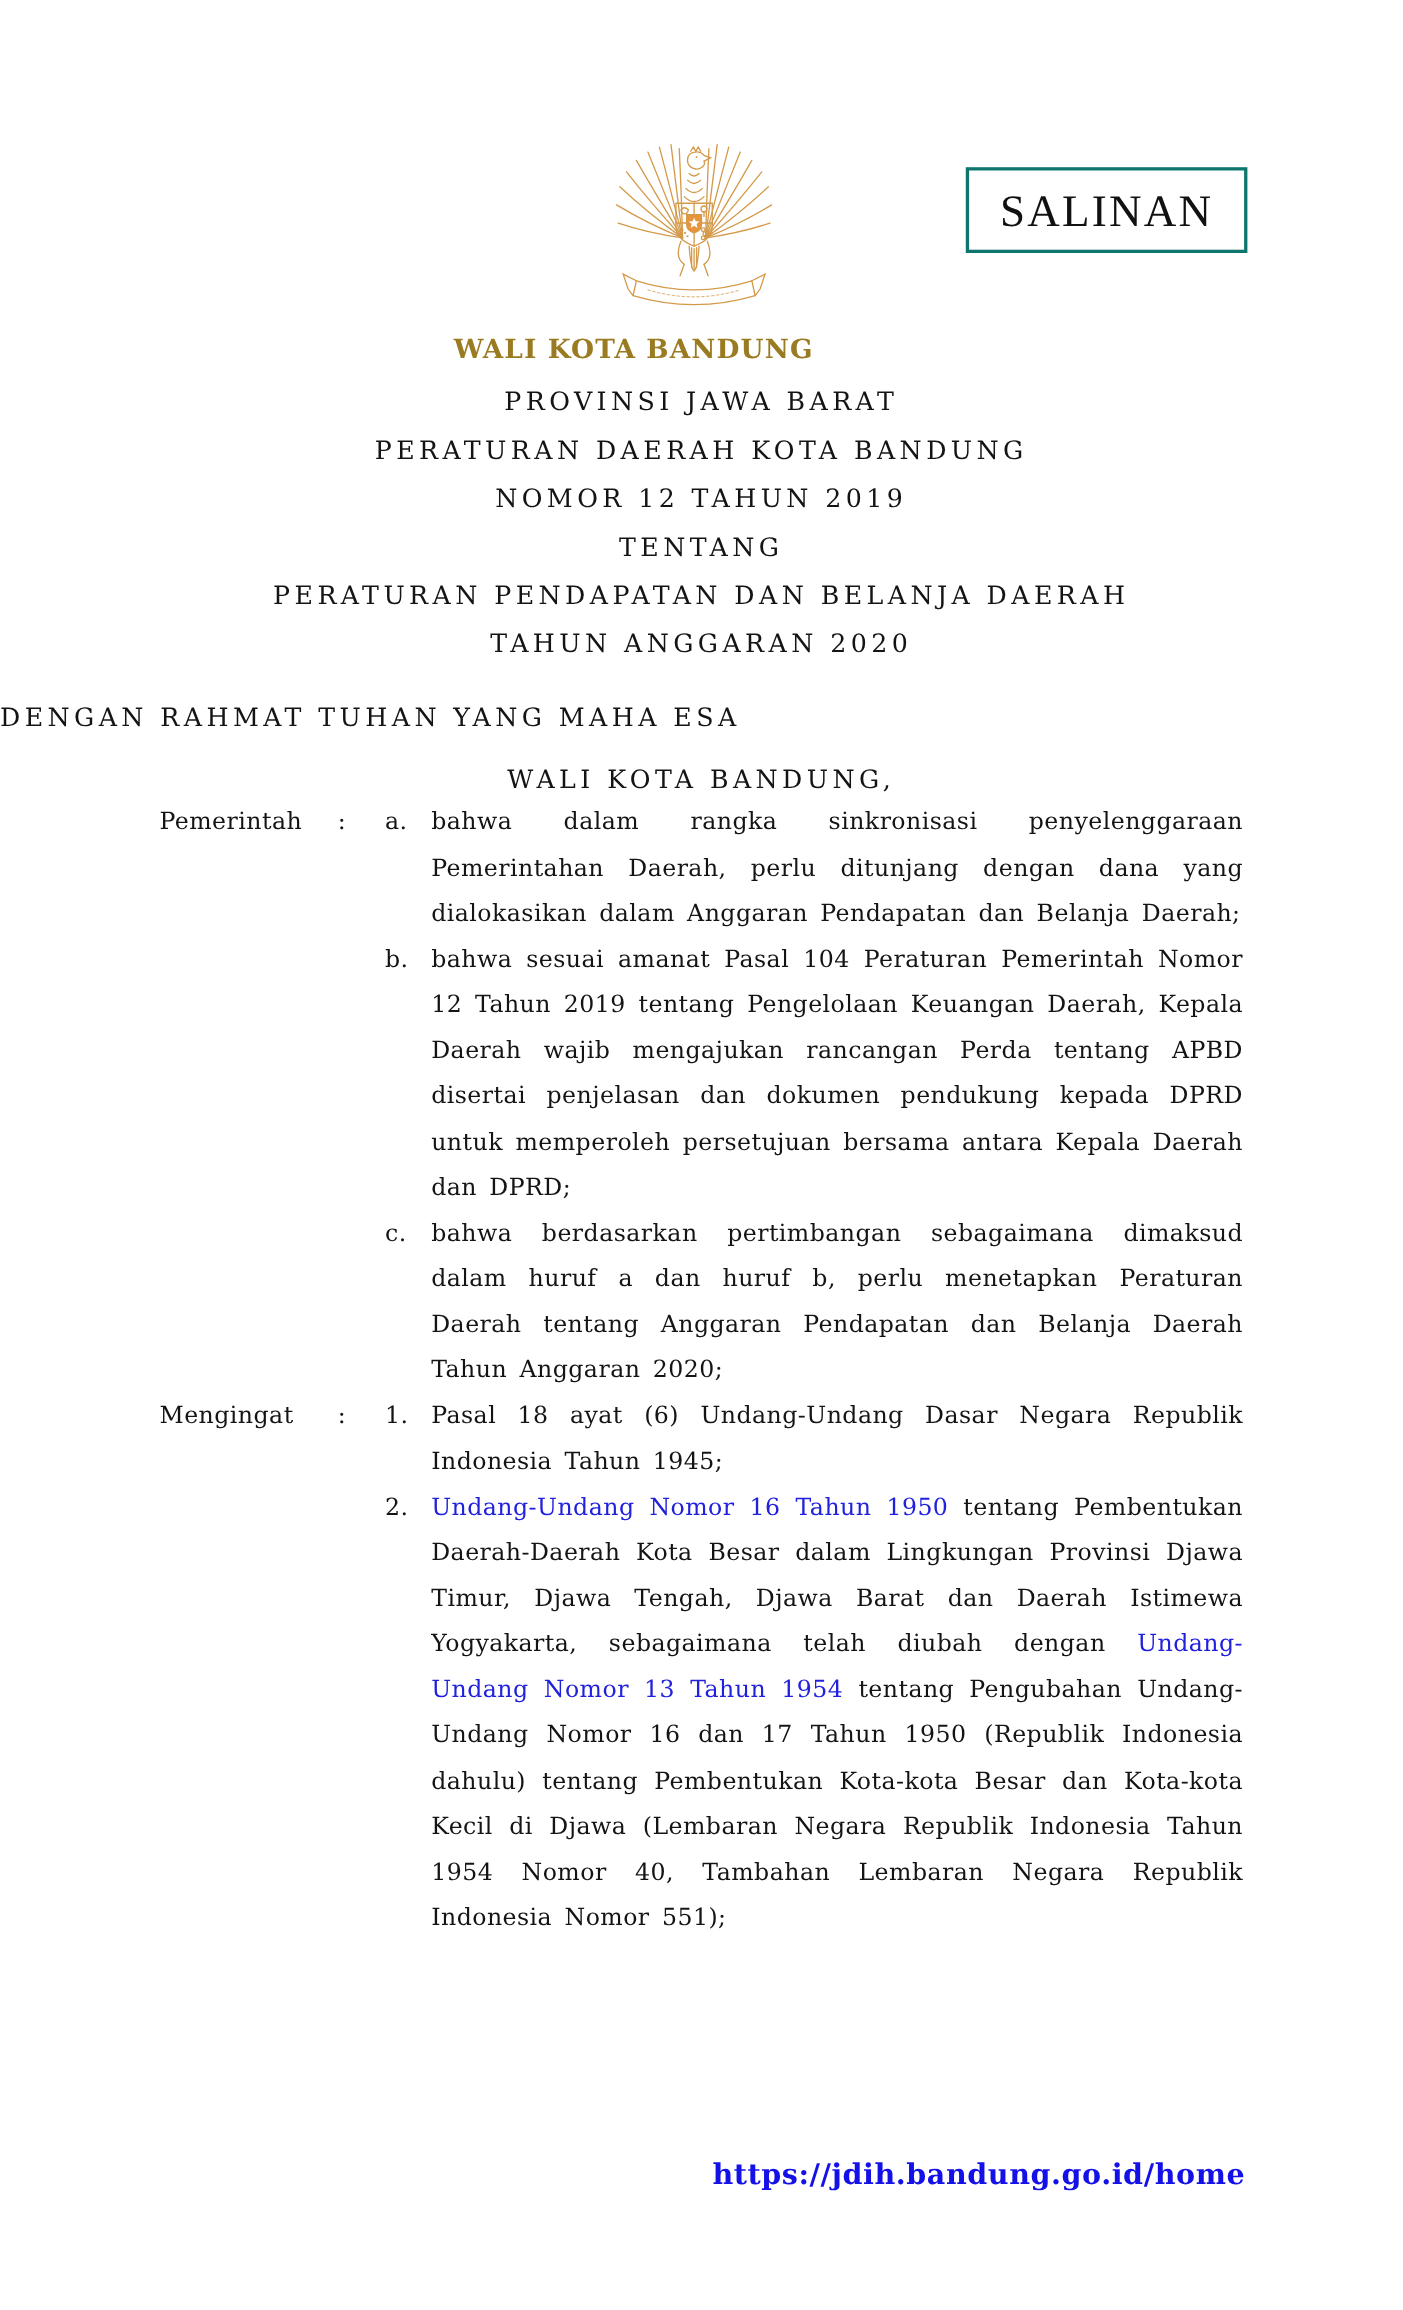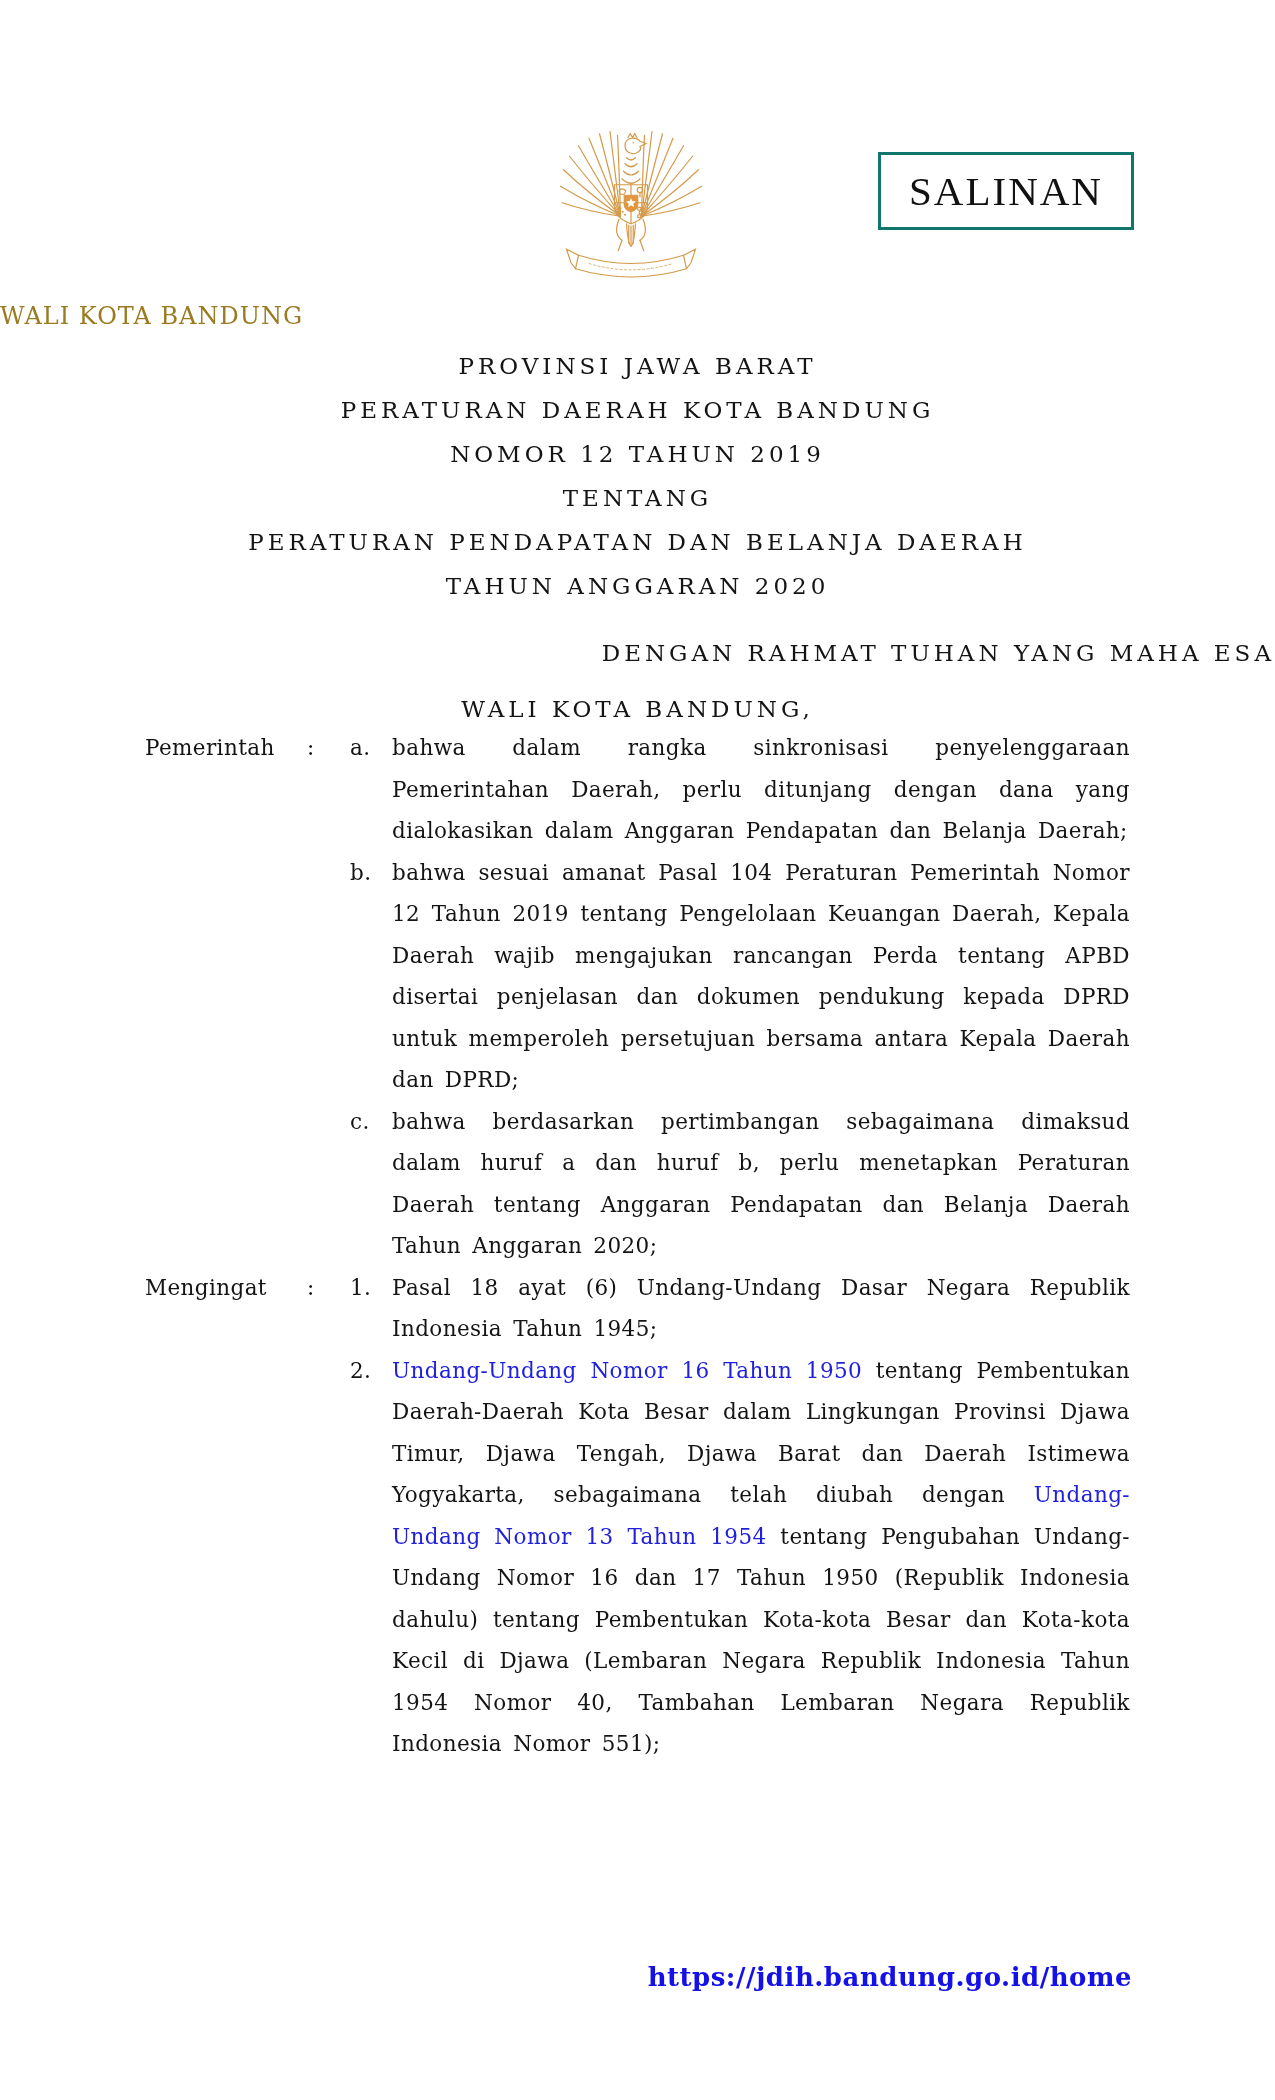--- a/index.html
+++ b/index.html
@@ -15,31 +15,31 @@
     border:3px solid #0f766e;display:flex;align-items:center;justify-content:center;
     font-size:41px;letter-spacing:2px;color:#111;
     font-family:"Liberation Serif", serif;
   }
 
   
   .emblem{position:absolute;left:556px;top:126px;width:150px;height:176px;}
 
   
   .authority{
-    position:absolute;left:0;top:302px;width:1152px;text-align:left;
-    font-weight:normal;font-size:24px;letter-spacing:1px;color:#9a7b21;
+    position:absolute;left:0;top:302px;width:1152px;text-align:center;
+    font-weight:bold;font-size:24px;letter-spacing:1px;color:#9a7b21;
   }
 
   
   .title-block{
     position:absolute;left:0;top:344px;width:1275px;text-align:center;
     font-size:23px;line-height:44px;letter-spacing:4px;color:#141414;
   }
   .invocation{
-    position:absolute;left:0;top:640px;width:1275px;text-align:right;
+    position:absolute;left:0;top:640px;width:1275px;text-align:left;
     font-size:23px;letter-spacing:4px;color:#141414;
   }
   .official{
     position:absolute;left:0;top:696px;width:1275px;text-align:center;
     font-size:23px;letter-spacing:4px;color:#141414;
   }
 
   
   .body-text{
     position:absolute;left:145px;top:727px;width:985px;

